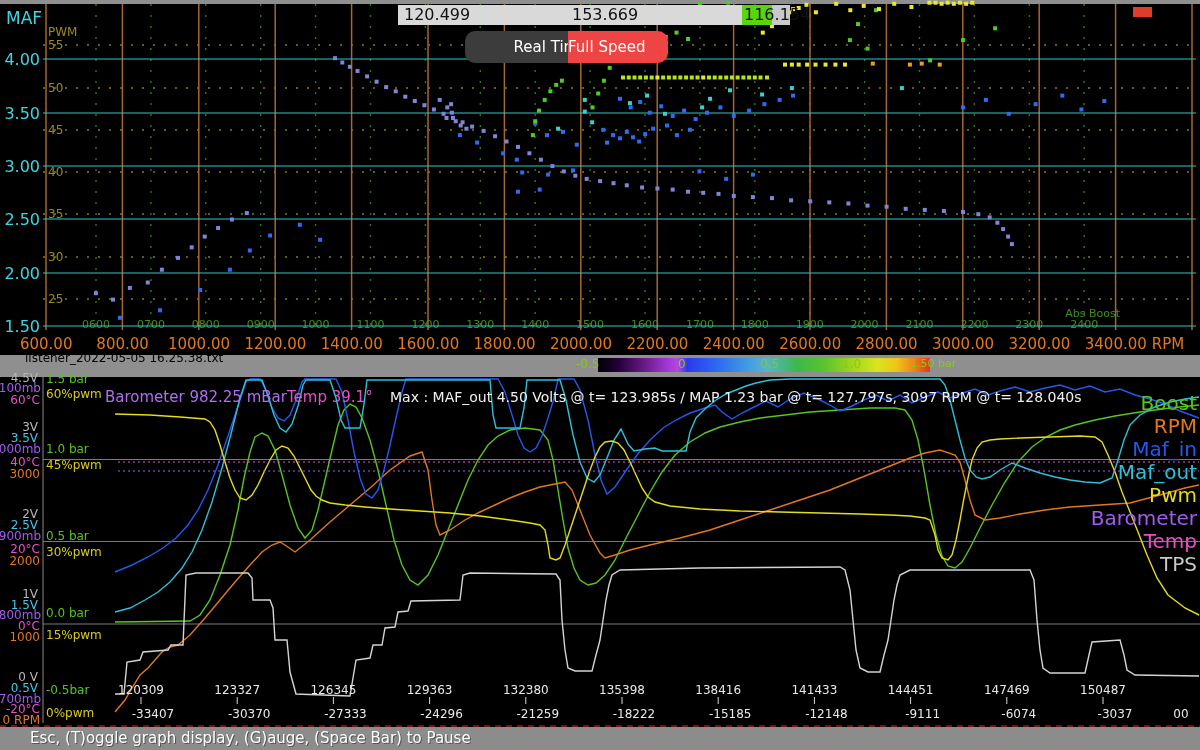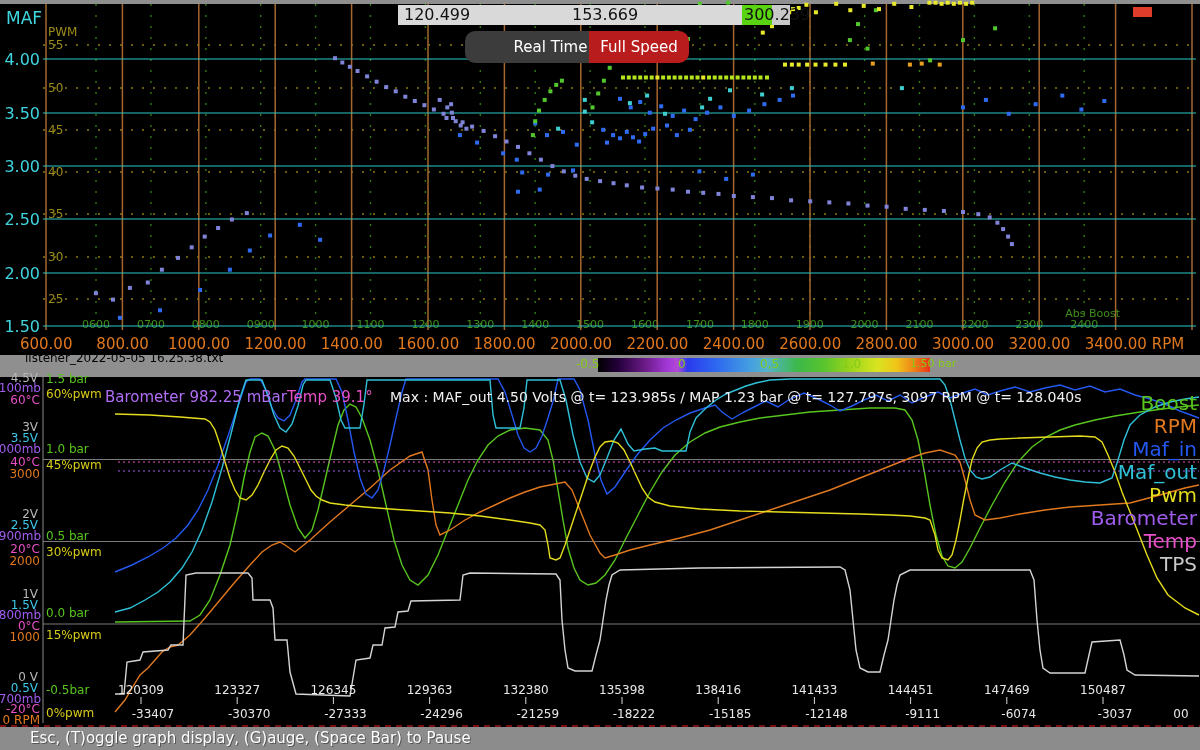--- a/index.html
+++ b/index.html
@@ -6,22 +6,22 @@
   #app{position:relative;width:1200px;height:750px;background:#000;overflow:hidden;
        font-family:"DejaVu Sans","Liberation Sans",sans-serif;}
   .abs{position:absolute;}
   #topstrip{left:0;top:0;width:1200px;height:4px;background:#8f8f8f;}
   #valuebar{left:398px;top:5px;width:344px;height:20px;background:#d9d9d9;}
   #valuebar-ext{left:772px;top:5px;width:18px;height:20px;background:#c9c9c9;}
   #greenseg{left:742px;top:5px;width:30px;height:20px;background:#5ad411;}
   .barval{top:5px;height:31px;line-height:20px;font-size:16px;color:#111;}
   #btn-realtime{left:465px;top:31px;width:103px;height:32px;background:#3c3c3c;
      border-radius:10px 0 0 10px;color:#fff;font-size:15px;text-align:center;line-height:32px;padding-left:34px;}
-  #btn-fullspeed{left:568px;top:31px;width:100px;height:32px;background:#b91c1c;
-     border-radius:0 10px 10px 0;color:#fff;font-size:15px;text-align:center;line-height:32px;margin-left:21px;}
+  #btn-fullspeed{left:568px;top:31px;width:100px;height:32px;background:#ef4444;
+     border-radius:0 10px 10px 0;color:#fff;font-size:15px;text-align:left;line-height:32px;}
   #recrect{left:1133px;top:7px;width:19px;height:10px;background:#e03c2c;}
   #sep{left:0;top:355px;width:1200px;height:22px;background:#8f8f8f;}
   #fname{left:25px;top:351px;font-size:12px;color:#000;}
   #cbar{left:598px;top:358px;width:332px;height:14px;
      background:linear-gradient(to right,#000 0%,#23003a 6%,#6a1a86 14%,#a338d8 21%,#b24ad6 24%,
      #2a3aee 27%,#2e6af0 36%,#44a0e0 46%,#57b4c8 51%,#3cb84a 60%,#58c42e 68%,#9cd41c 76%,
      #d8e420 84%,#f0c418 90%,#ee8418 95%,#e83418 100%);}
   .cbl{top:357px;font-size:12px;color:#84cc16;}
   #statusbar{left:0;top:727px;width:1200px;height:23px;background:#8c8c8c;}
   #status-left{left:30px;top:729px;font-size:15px;color:#ffffff;text-shadow:1px 1px 0 #555;}
@@ -371,21 +371,21 @@
         <rect x="964.1" y="1.8" width="4" height="4" fill="#e8e92c"></rect>
         <rect x="970.2" y="0.7" width="4" height="4" fill="#e8e92c"></rect>
       </g>
     </svg>
 
   <div class="abs" id="valuebar"></div>
   <div class="abs" id="greenseg"></div>
   <div class="abs" id="valuebar-ext"></div>
   <div class="abs barval" style="left:404px">120.499</div>
   <div class="abs barval" style="left:572px">153.669</div>
-  <div class="abs barval" style="left:744px">300.239</div>
+  <div class="abs barval" style="left:744px">116.154</div>
   <div class="abs" id="btn-realtime">Real Time</div>
   <div class="abs" id="btn-fullspeed">Full Speed</div>
   <div class="abs" id="recrect"></div>
 
   <div class="abs" id="sep"></div>
   <div class="abs" id="fname">listener_2022-05-05 16.25.38.txt</div>
   <div class="abs" id="cbar"></div>
   <div id="cbar-labels">
       <div class="abs cbl" style="left:576px">-0.5</div>
       <div class="abs cbl" style="left:678px">0</div>

